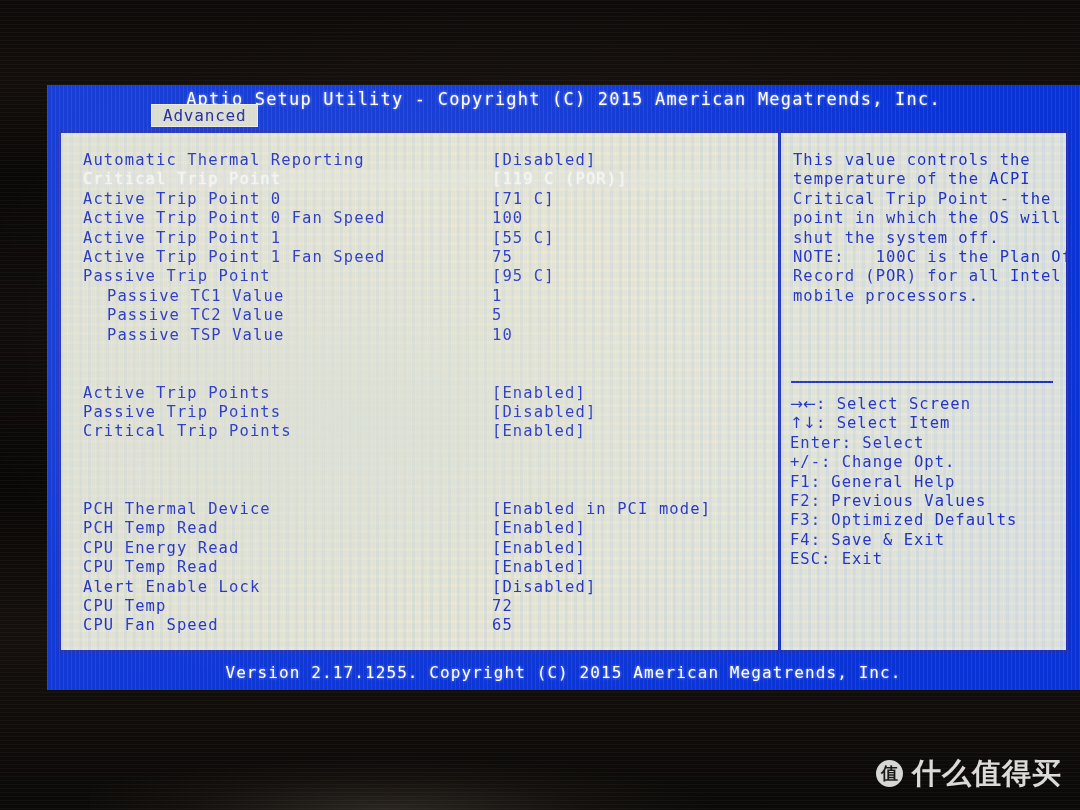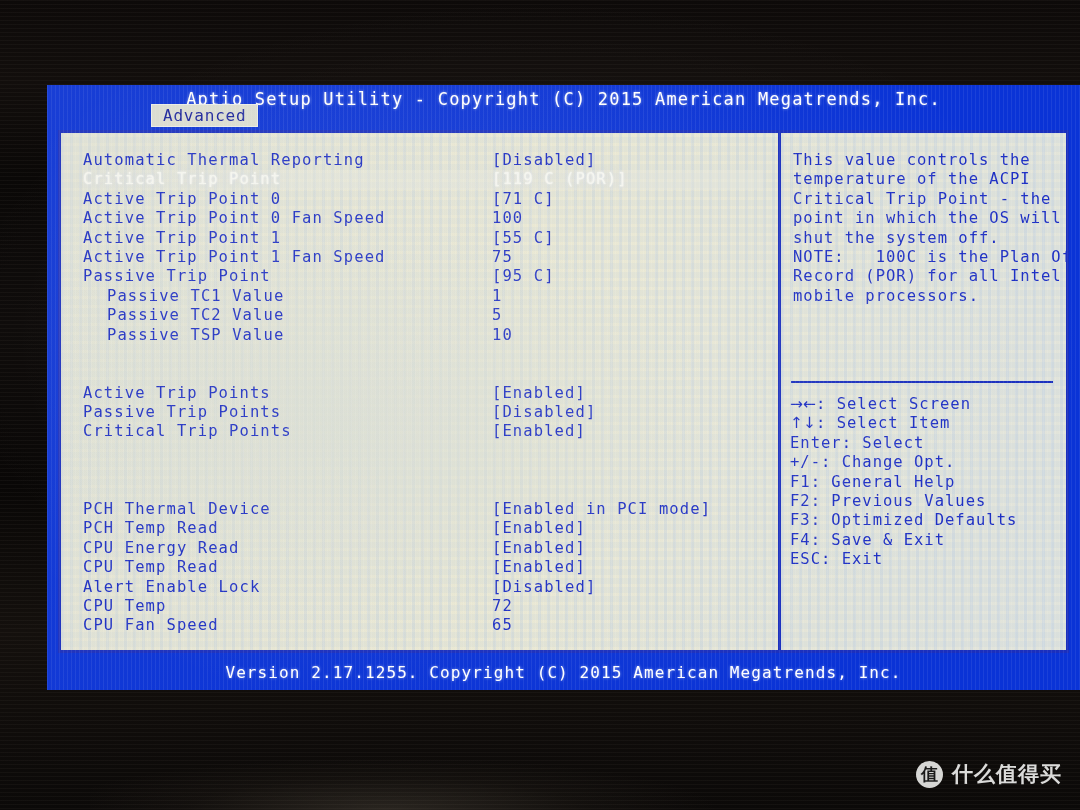--- a/index.html
+++ b/index.html
@@ -291,21 +291,21 @@
     color: #1b1b1b;
     font-family: "DejaVu Sans", sans-serif;
     font-size: 17px;
     line-height: 27px;
     text-align: center;
     font-weight: bold;
   }
   .watermark .wm-text {
     color: #ececeb;
     font-family: "DejaVu Sans", sans-serif;
-    font-size: 21px;
+    font-size: 29px;
     font-weight: bold;
     letter-spacing: 1px;
     line-height: 1;
   }
 </style>
 </head>
 <body>
 
 <div id="photo">
 

